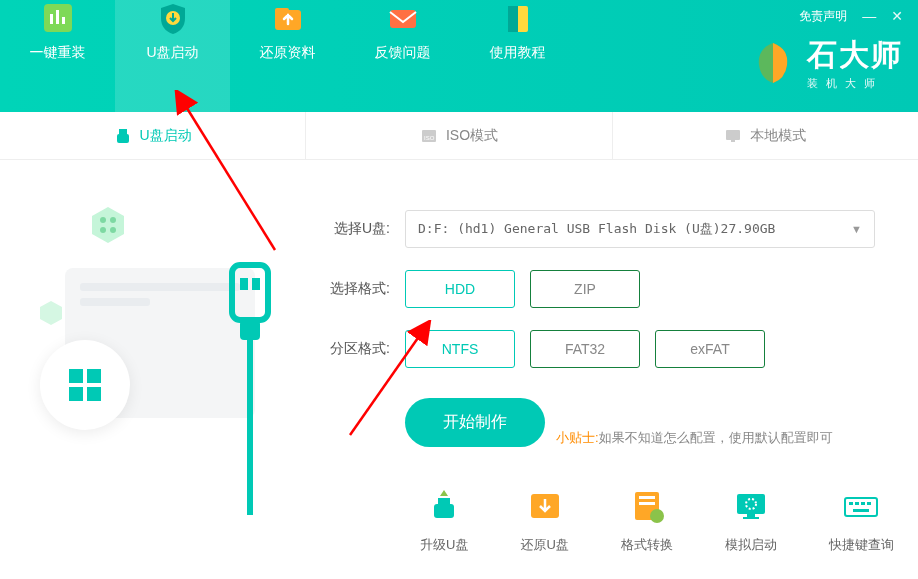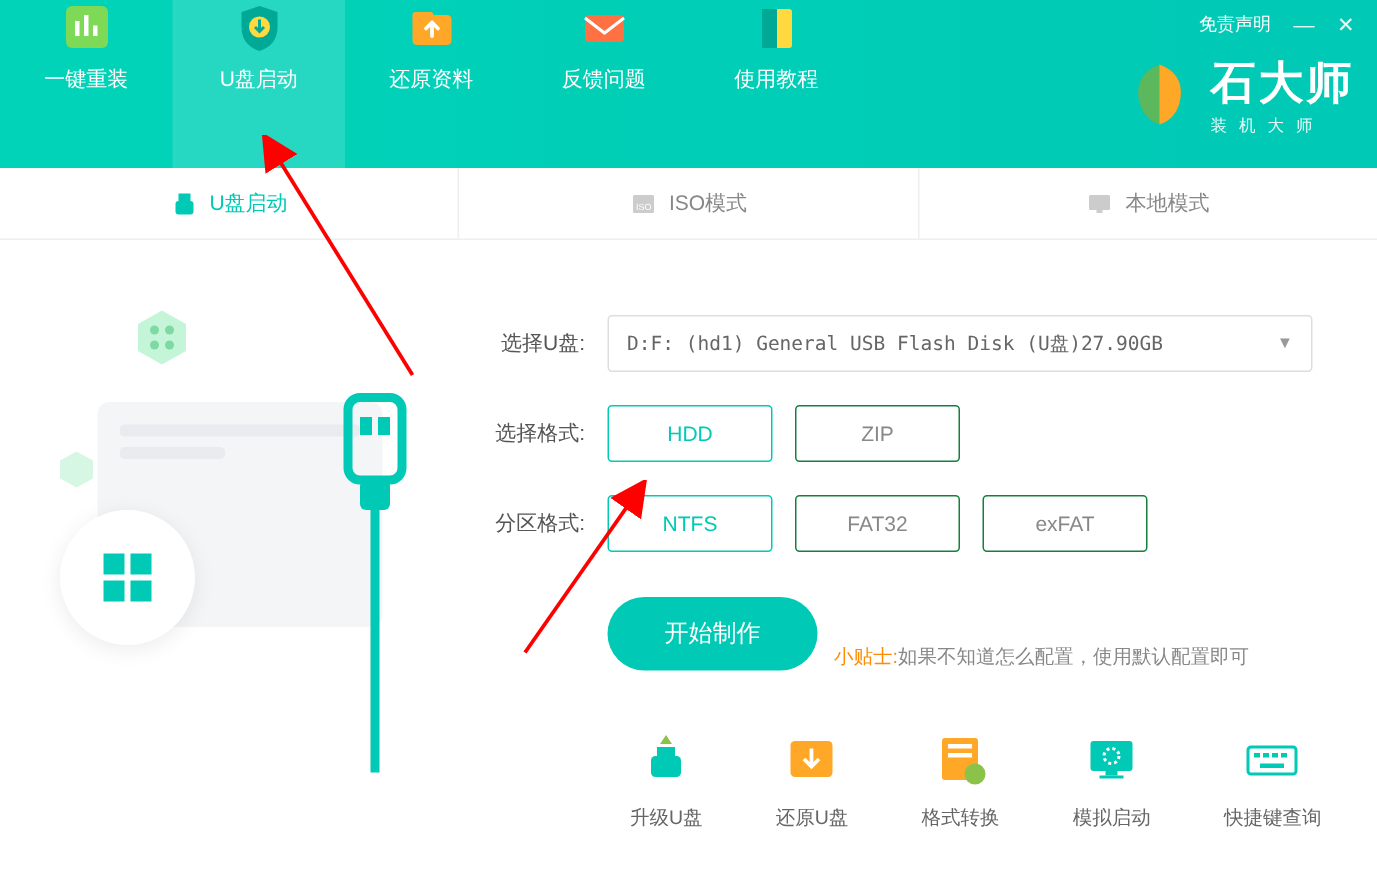--- a/index.html
+++ b/index.html
@@ -37,21 +37,21 @@
 .form-label{width:70px;font-size:14px;color:#555;text-align:right}
 .select-box{flex:1;max-width:470px;height:38px;border:1px solid #ddd;border-radius:3px;display:flex;align-items:center;padding:0 12px;justify-content:space-between;cursor:pointer}
 .select-value{font-size:13px;color:#666;font-family:monospace}
 .select-arrow{color:#999;font-size:11px}
 .option-btn{width:110px;height:38px;border:1px solid #15803d;border-radius:3px;background:#fff;font-size:14px;color:#888;cursor:pointer}
 .option-btn.selected{border-color:#00c9b5;color:#00c9b5}
 .action-row{display:flex;align-items:flex-end;gap:11px;margin-top:30px;padding-left:85px}
 .start-btn{background:#00c9b5;color:#fff;border:none;border-radius:25px;padding:14px 38px;font-size:16px;cursor:pointer}
 .tip{font-size:13px;color:#888}
 .tip-label{color:#ff8c00}
-.bottom-actions{position:absolute;bottom:25px;right:37px;left:420px;display:flex;justify-content:space-between}
+.bottom-actions{position:absolute;bottom:25px;right:24px;left:420px;display:flex;justify-content:space-between}
 .action-item{display:flex;flex-direction:column;align-items:center;gap:10px;cursor:pointer;font-size:13px;color:#666}
 .action-icon{width:40px;height:40px;display:flex;align-items:center;justify-content:center}
 .arrow-ann{position:absolute;pointer-events:none}
 .arrow-ann.a1{top:90px;left:155px;width:130px;height:170px}
 .arrow-ann.a2{top:320px;left:340px;width:100px;height:120px}
 </style>
 </head>
 <body>
 
 <div class="header">

